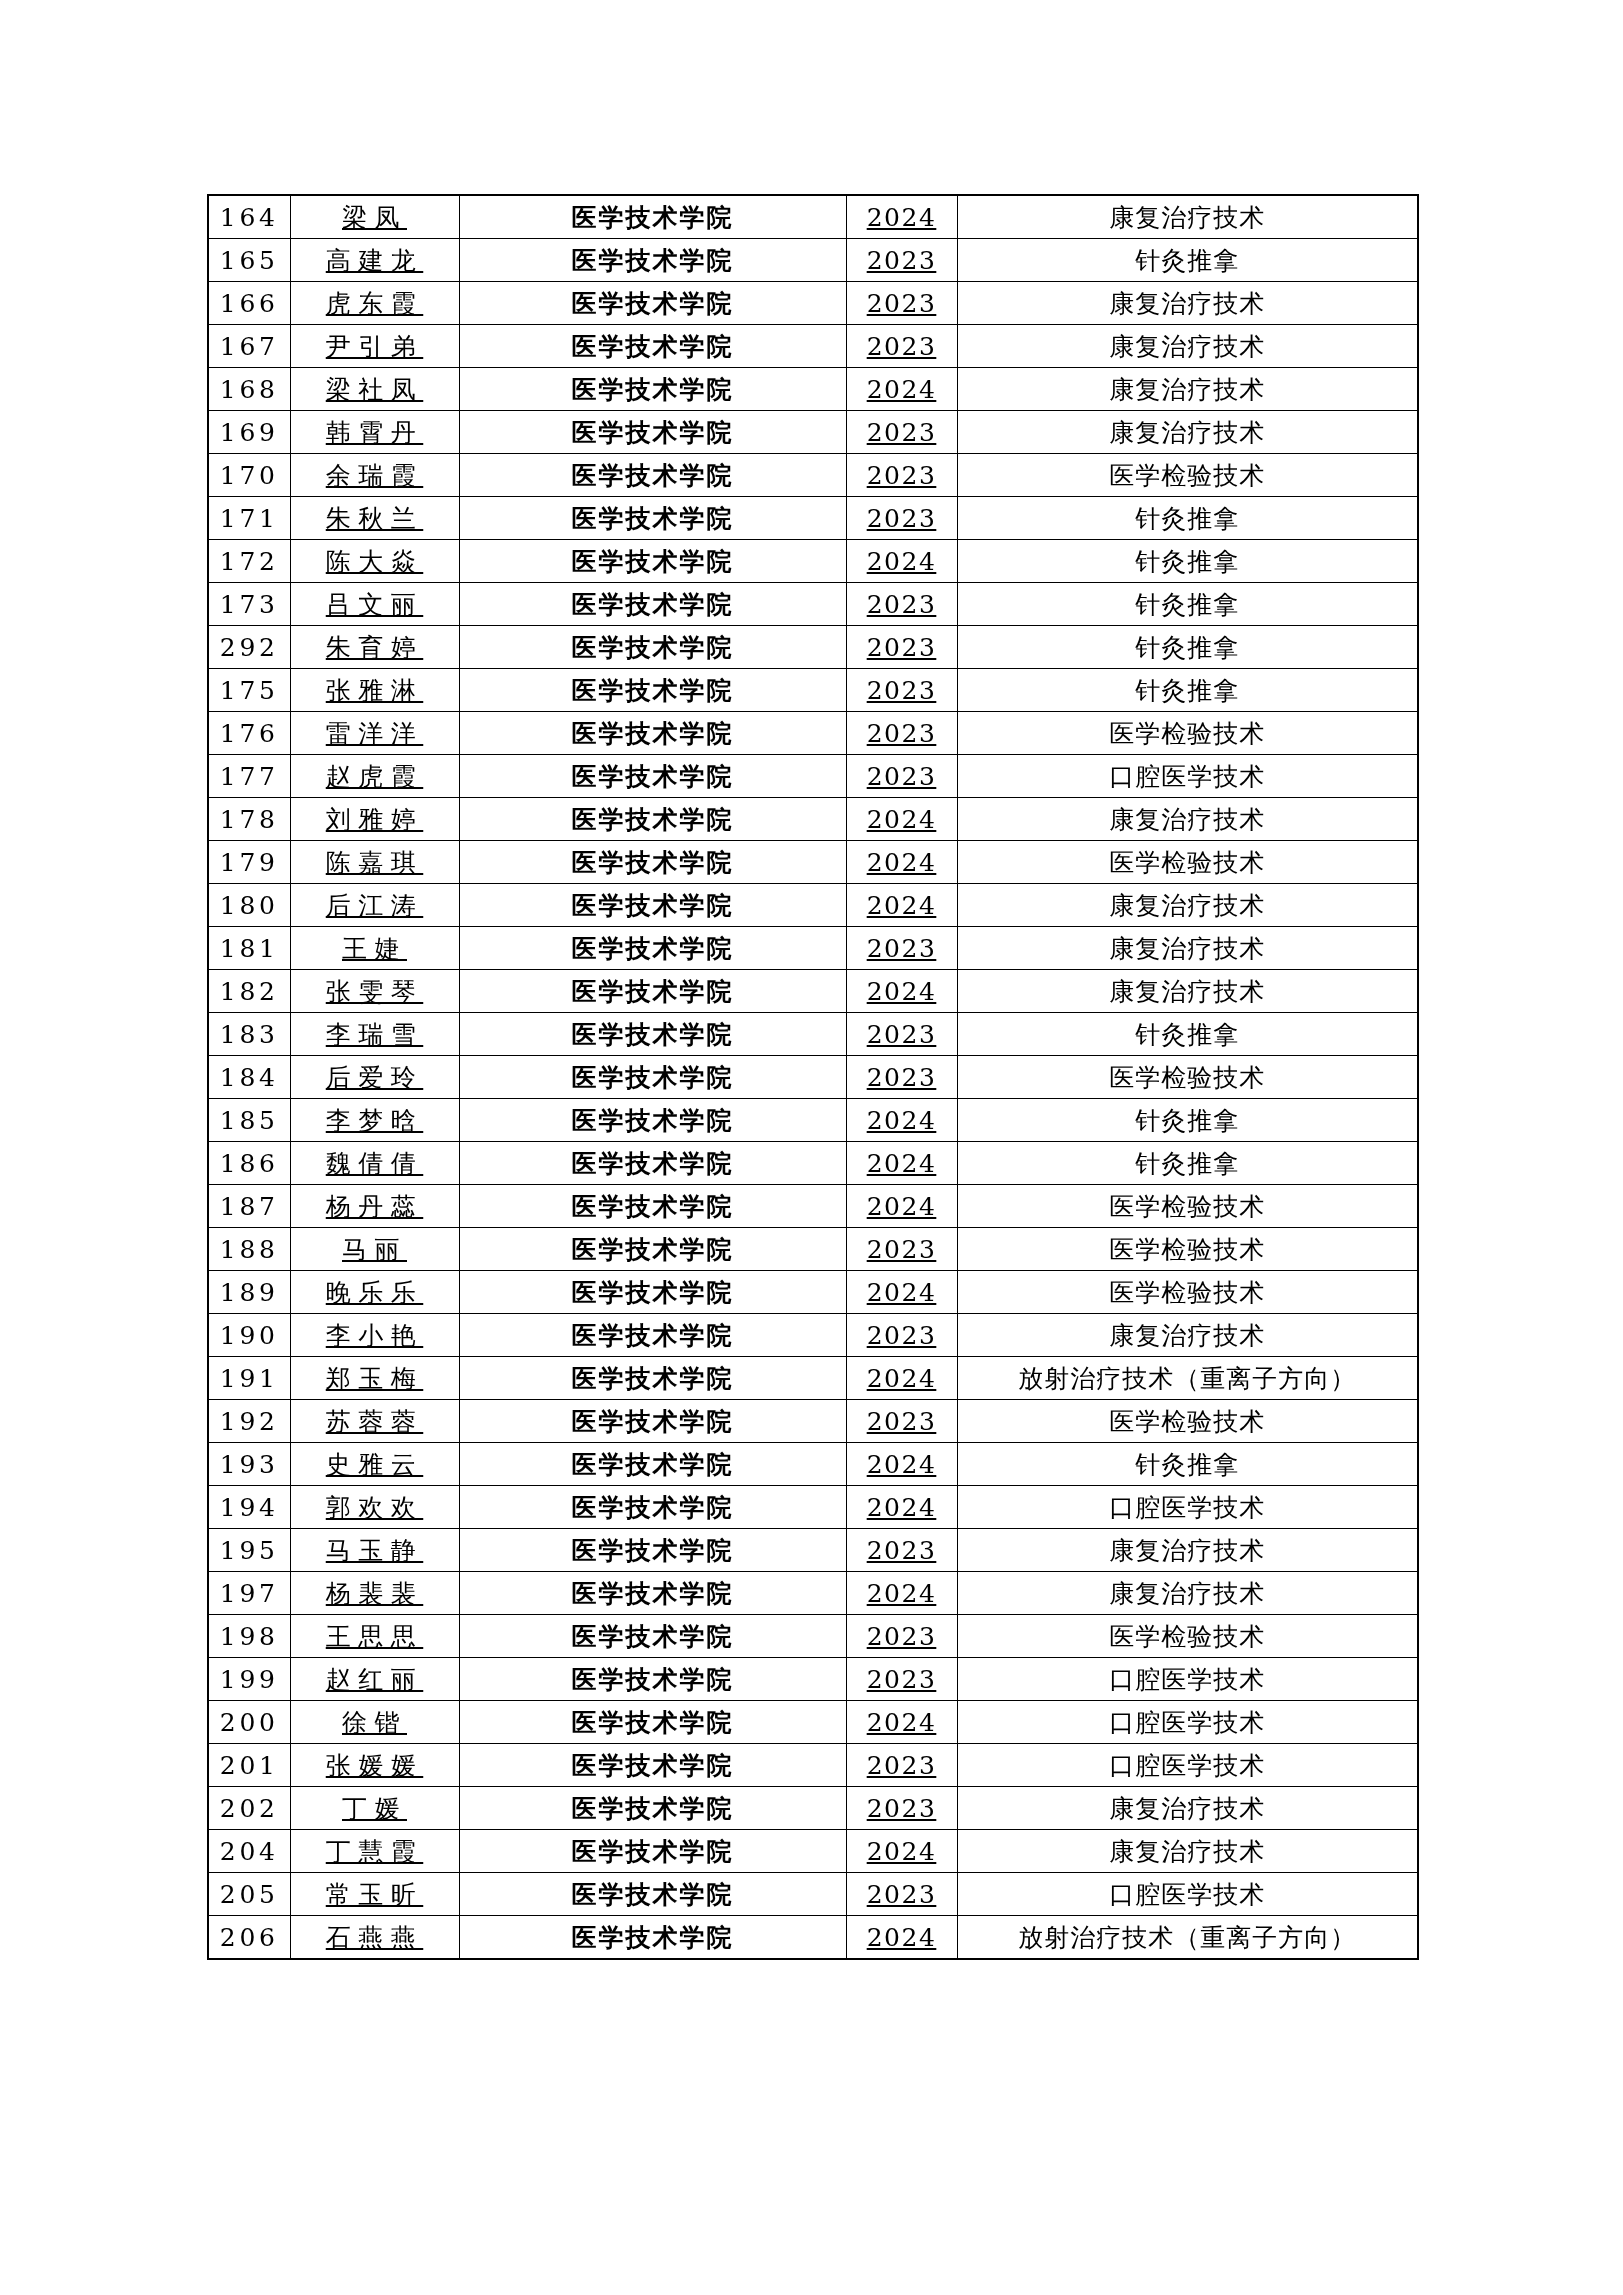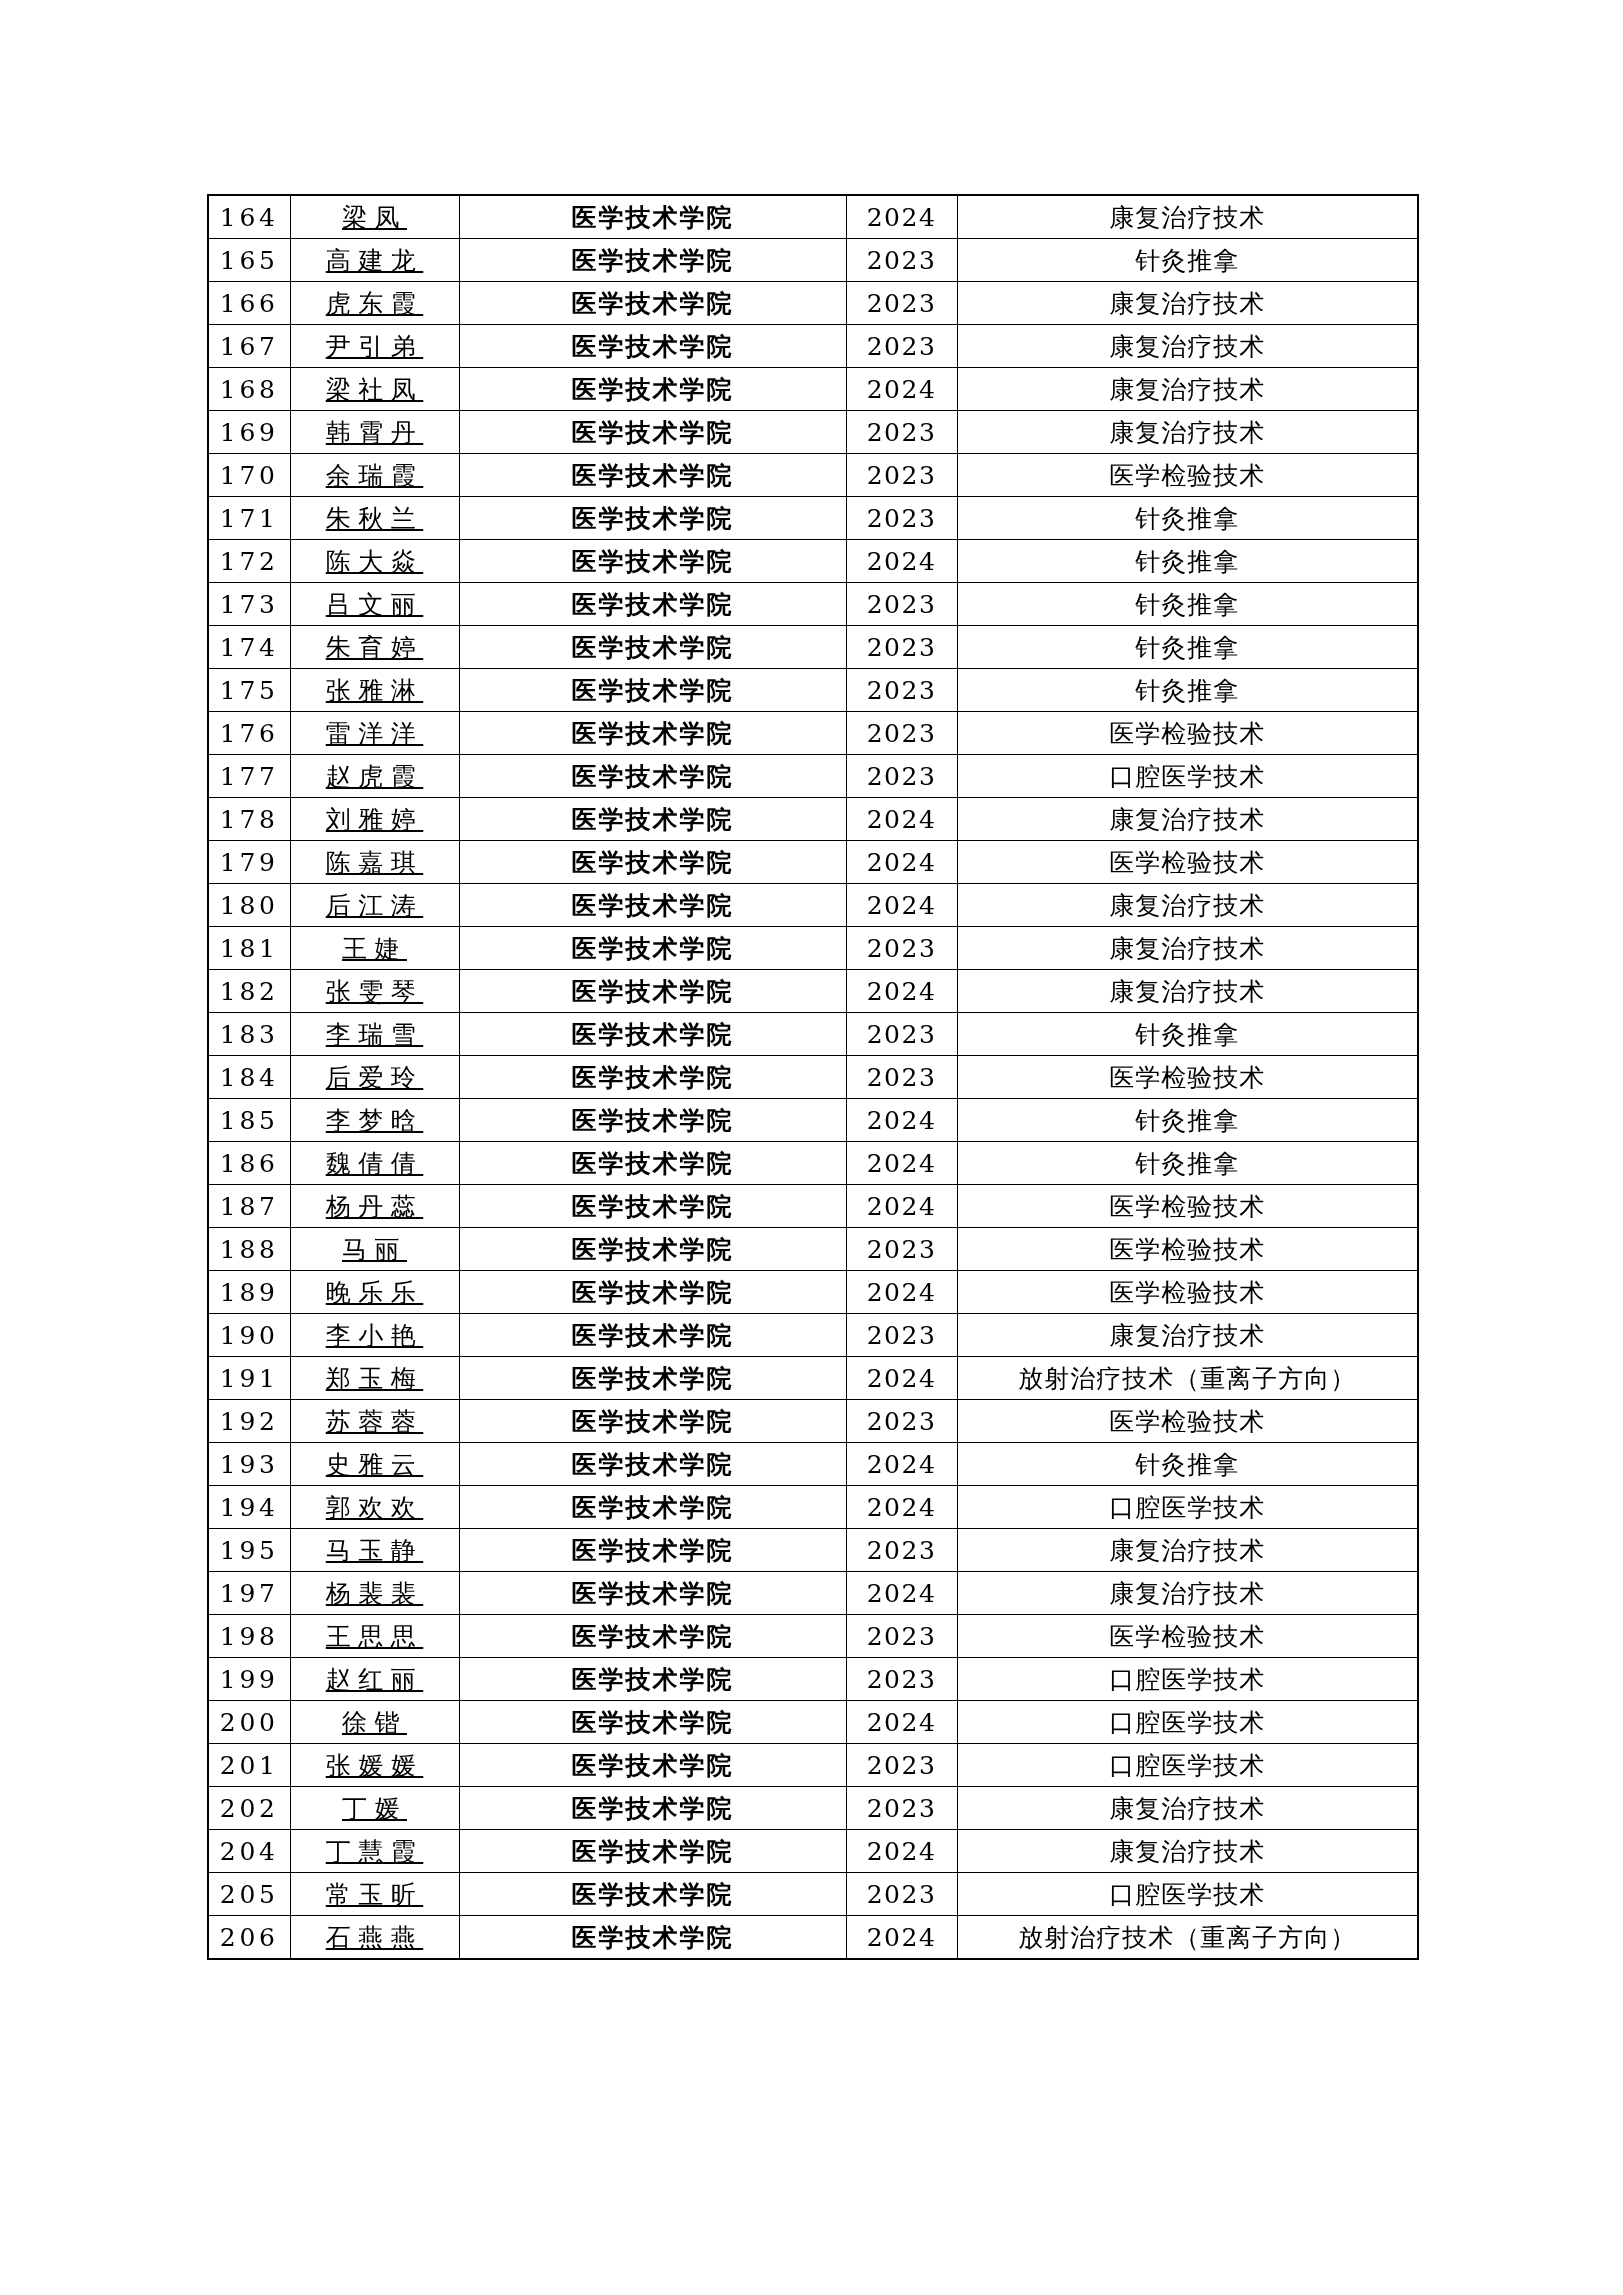--- a/index.html
+++ b/index.html
@@ -32,21 +32,21 @@
     font-family: "DejaVu Serif", "Liberation Serif", serif;
     font-size: 25px;
     line-height: 1;
     color: #000000;
     white-space: nowrap;
     overflow: hidden;
   }
   .c-seq    { letter-spacing: 0.15em; }
   .c-name   { letter-spacing: 0.30em; text-decoration: underline; }
   .c-college{ letter-spacing: 0.08em; font-weight: bold; }
-  .c-year   { letter-spacing: 0.06em; }
+  .c-year   { letter-spacing: 0.06em; text-decoration: underline; }
   .c-major  { letter-spacing: 0.04em; }
 </style>
 </head>
 <body>
 
 <div class="page">
   <table class="roster">
     <colgroup>
       <col style="width:82px">
       <col style="width:169px">
@@ -119,21 +119,21 @@
     <td class="c-major">针灸推拿</td>
   </tr>
         <tr>
     <td class="c-seq">173</td>
     <td class="c-name">吕文丽</td>
     <td class="c-college">医学技术学院</td>
     <td class="c-year">2023</td>
     <td class="c-major">针灸推拿</td>
   </tr>
         <tr>
-    <td class="c-seq">174</td>
+    <td class="c-seq">292</td>
     <td class="c-name">朱育婷</td>
     <td class="c-college">医学技术学院</td>
     <td class="c-year">2023</td>
     <td class="c-major">针灸推拿</td>
   </tr>
         <tr>
     <td class="c-seq">175</td>
     <td class="c-name">张雅淋</td>
     <td class="c-college">医学技术学院</td>
     <td class="c-year">2023</td>

